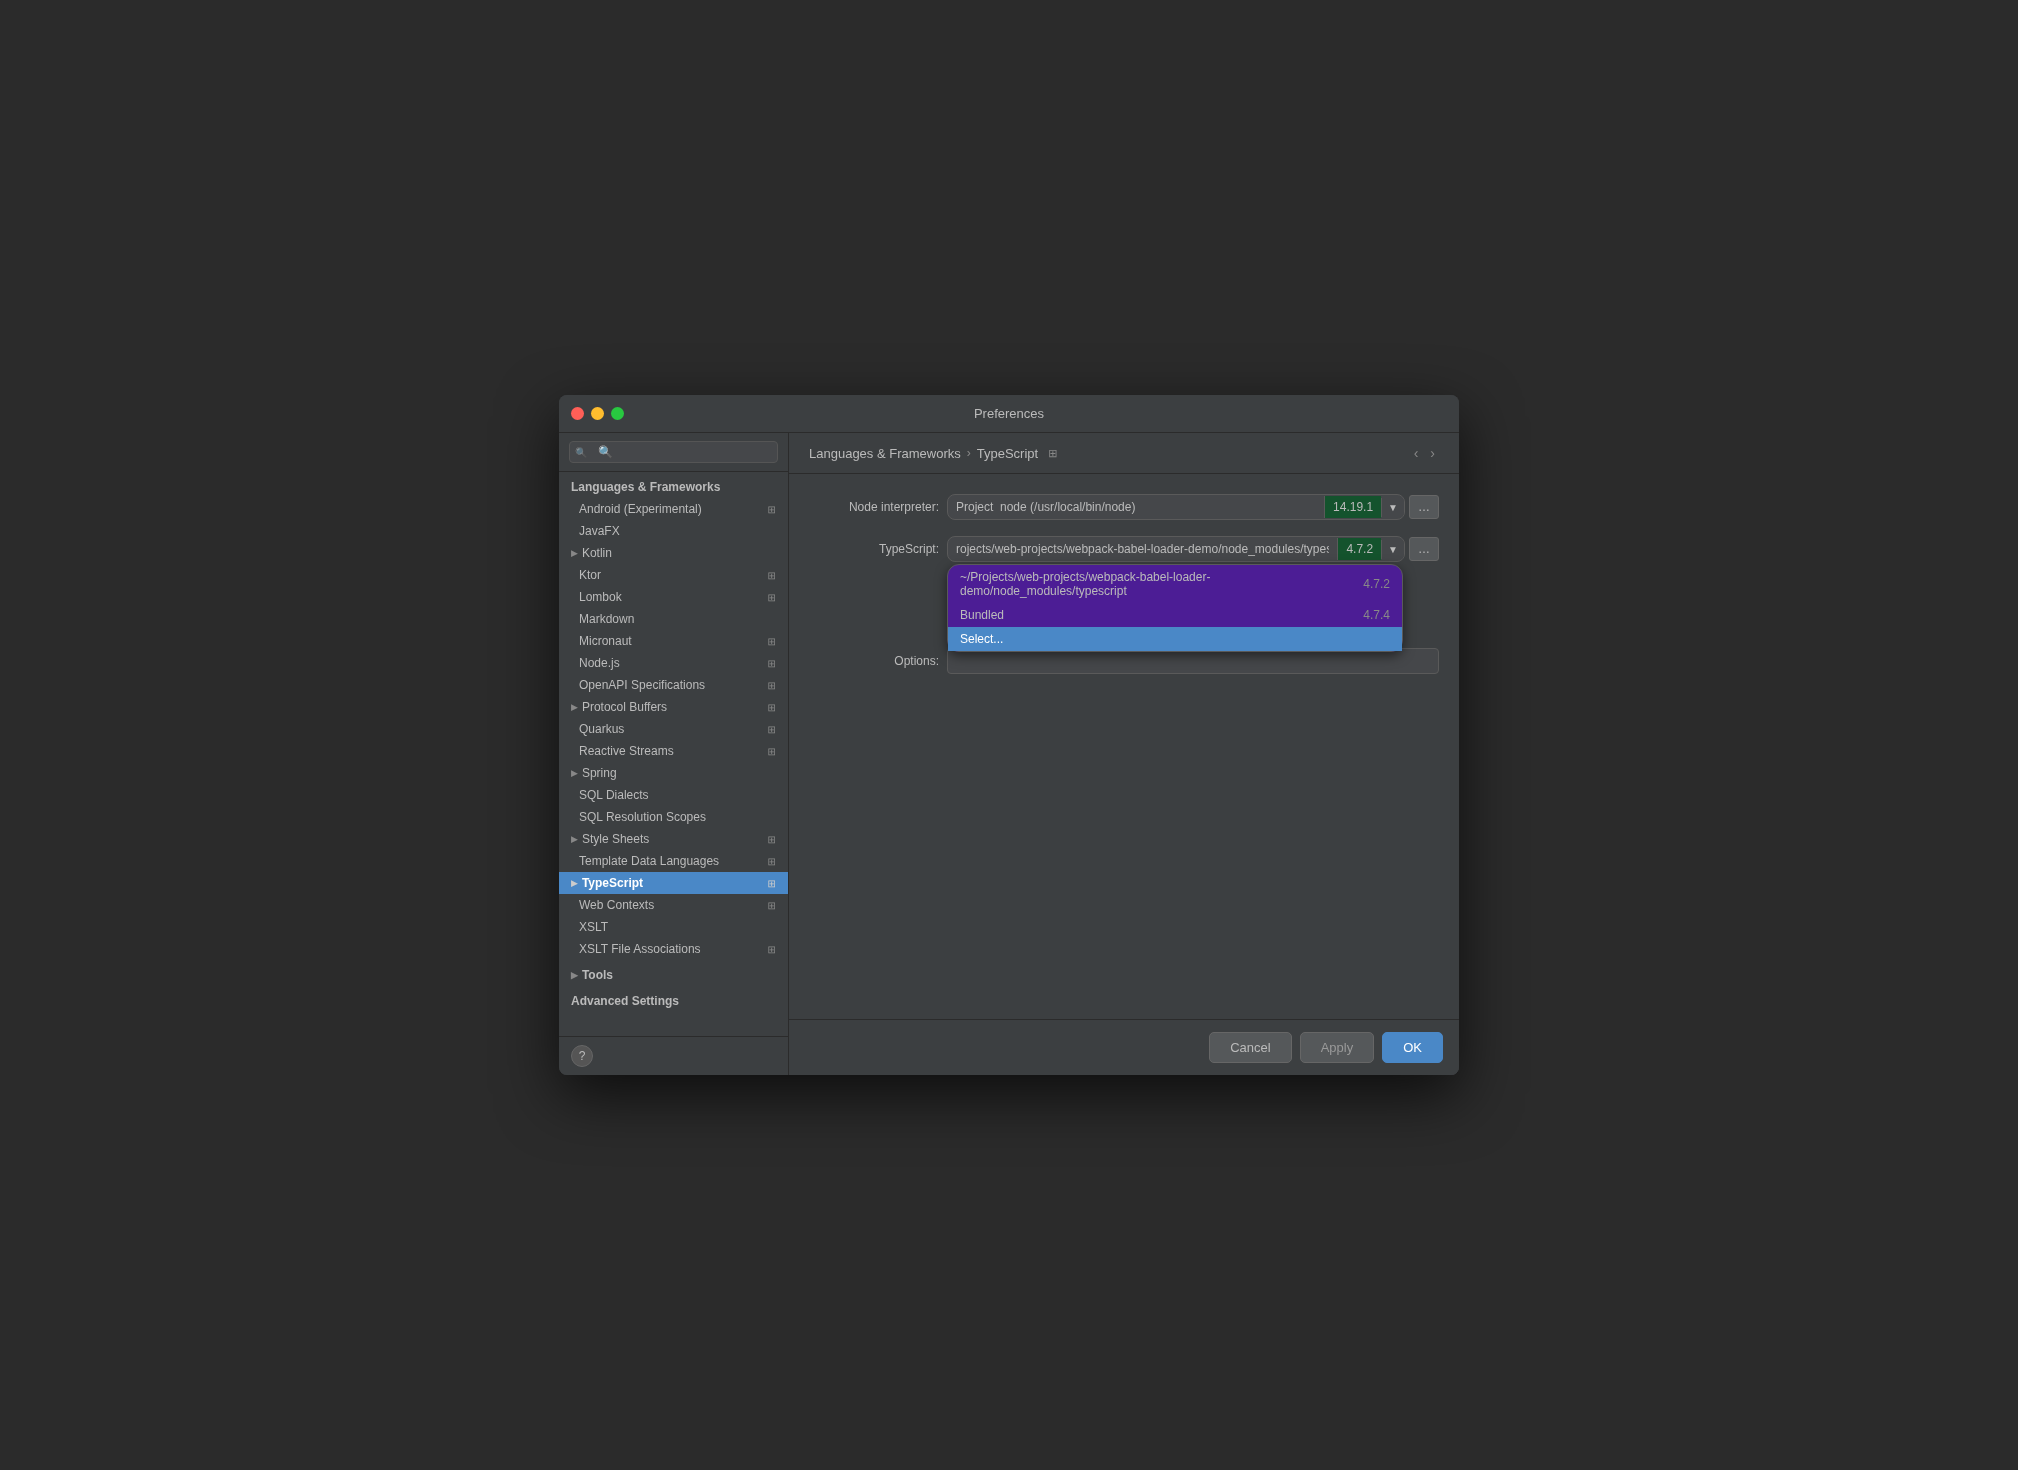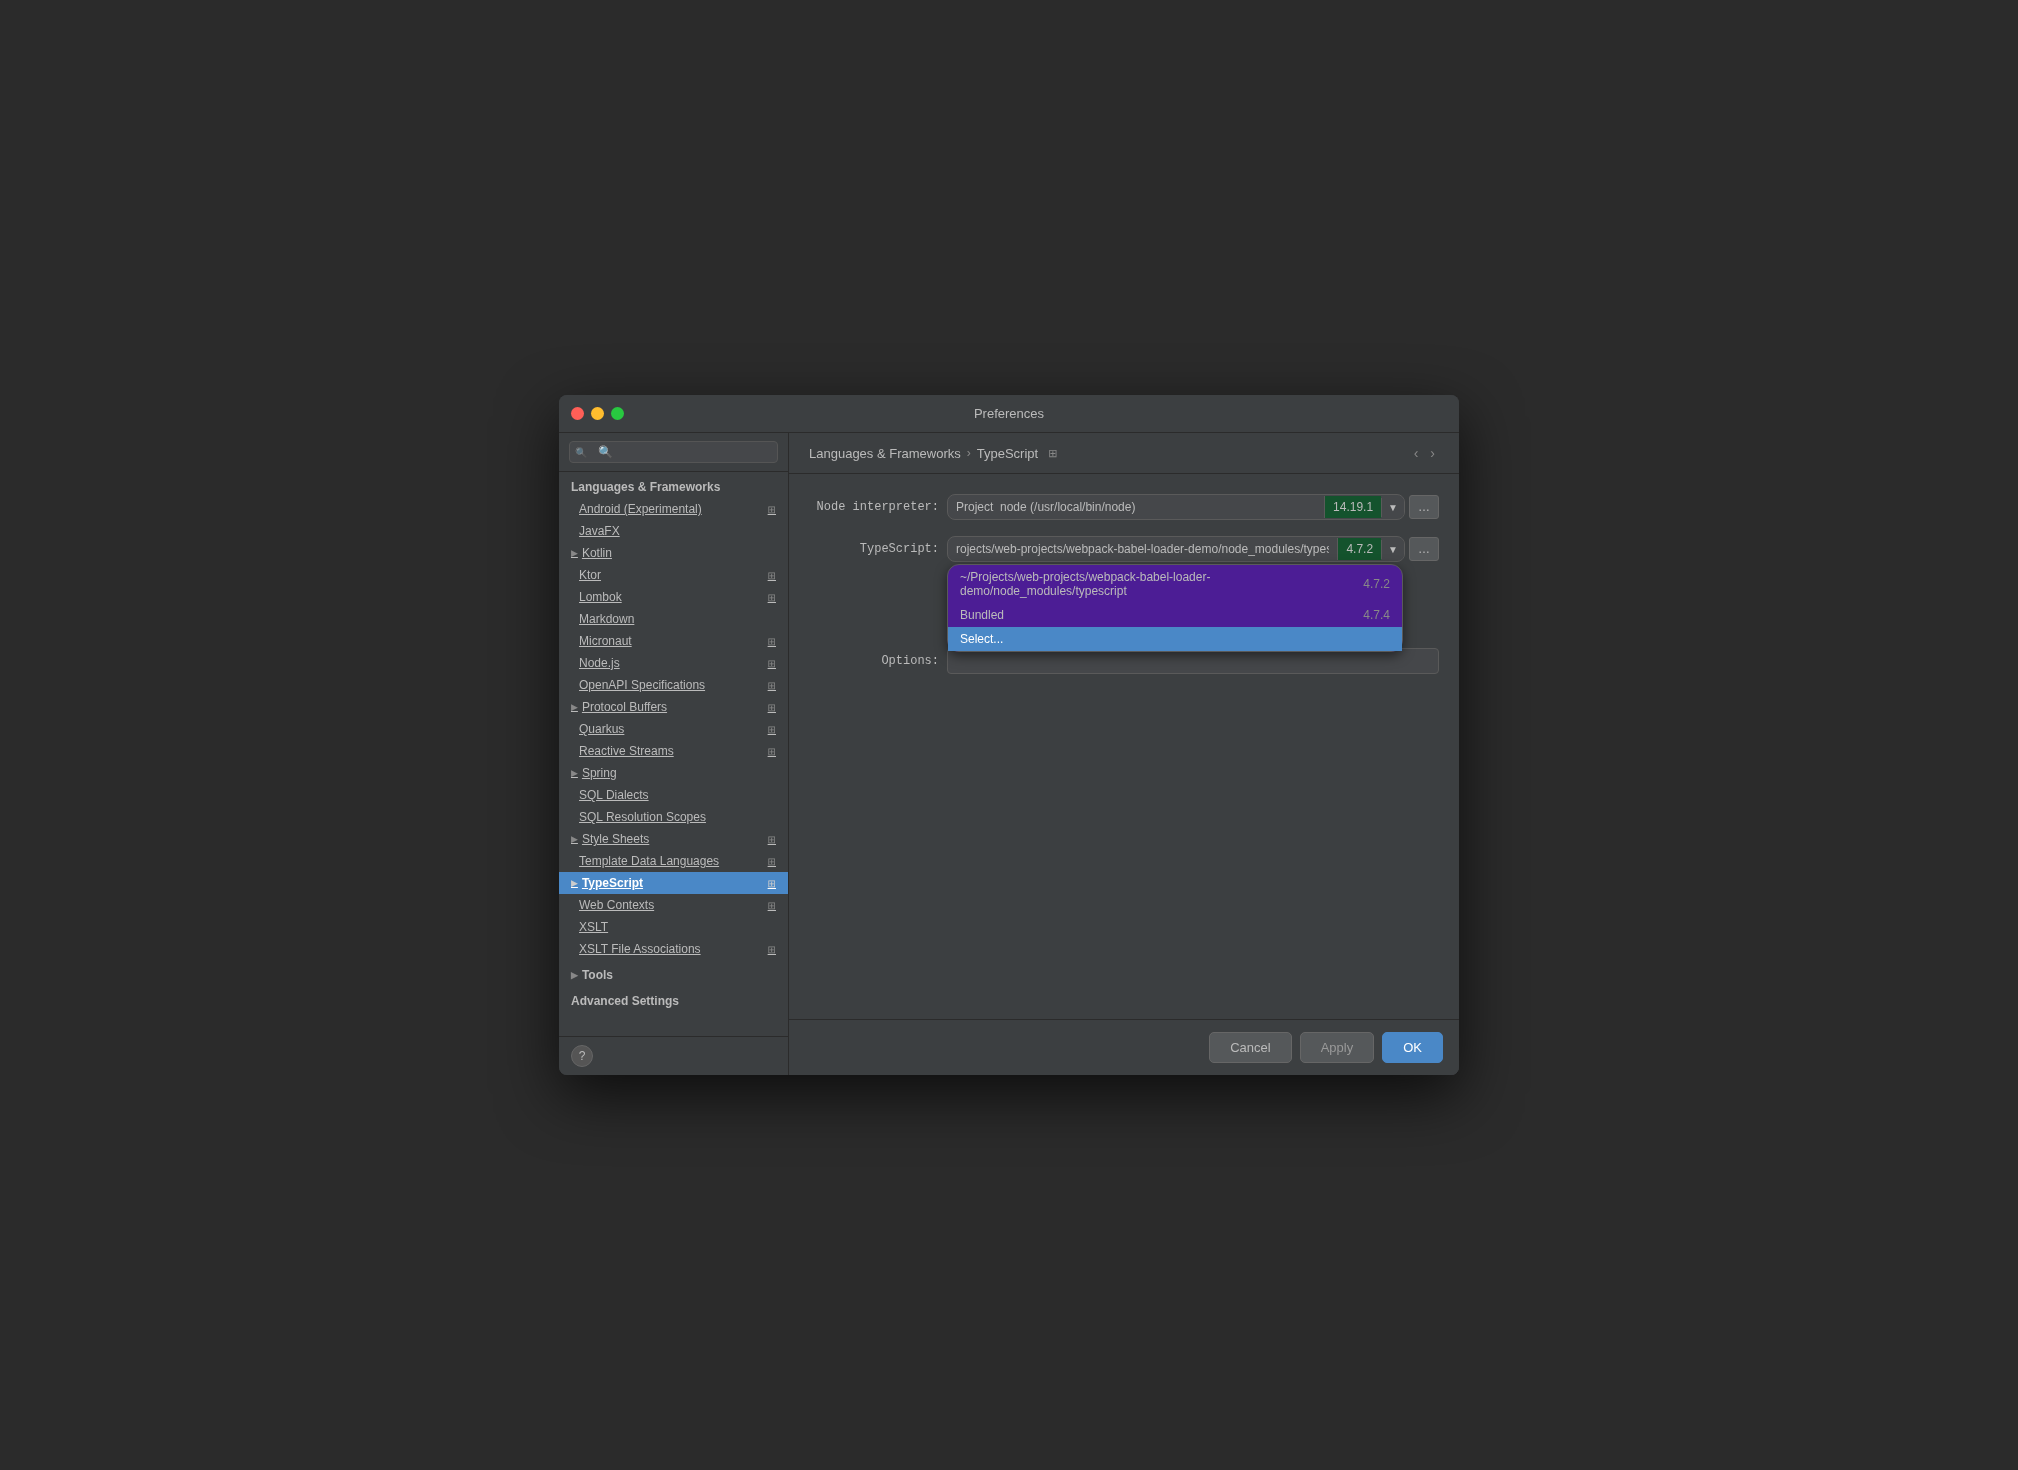--- a/index.html
+++ b/index.html
@@ -121,21 +121,20 @@
 
     .sidebar-item {
       padding: 4px 12px 4px 20px;
       font-size: 12px;
       color: #bbbbbb;
       cursor: pointer;
       display: flex;
       align-items: center;
       justify-content: space-between;
       white-space: nowrap;
-      text-decoration: underline;
     }
     .sidebar-item.active {
       background: #4a88c7;
       color: #ffffff;
     }
     .sidebar-item.has-arrow {
       padding-left: 12px;
     }
     .item-left {
       display: flex;
@@ -230,21 +229,20 @@
       align-items: center;
       margin-bottom: 16px;
       gap: 8px;
     }
     .form-label {
       width: 130px;
       font-size: 12px;
       color: #bbbbbb;
       text-align: right;
       flex-shrink: 0;
-      font-family: Liberation Mono, monospace;
     }
     .form-control-wrap {
       flex: 1;
       display: flex;
       align-items: center;
       gap: 4px;
       position: relative;
     }
     .form-input-group {
       display: flex;

